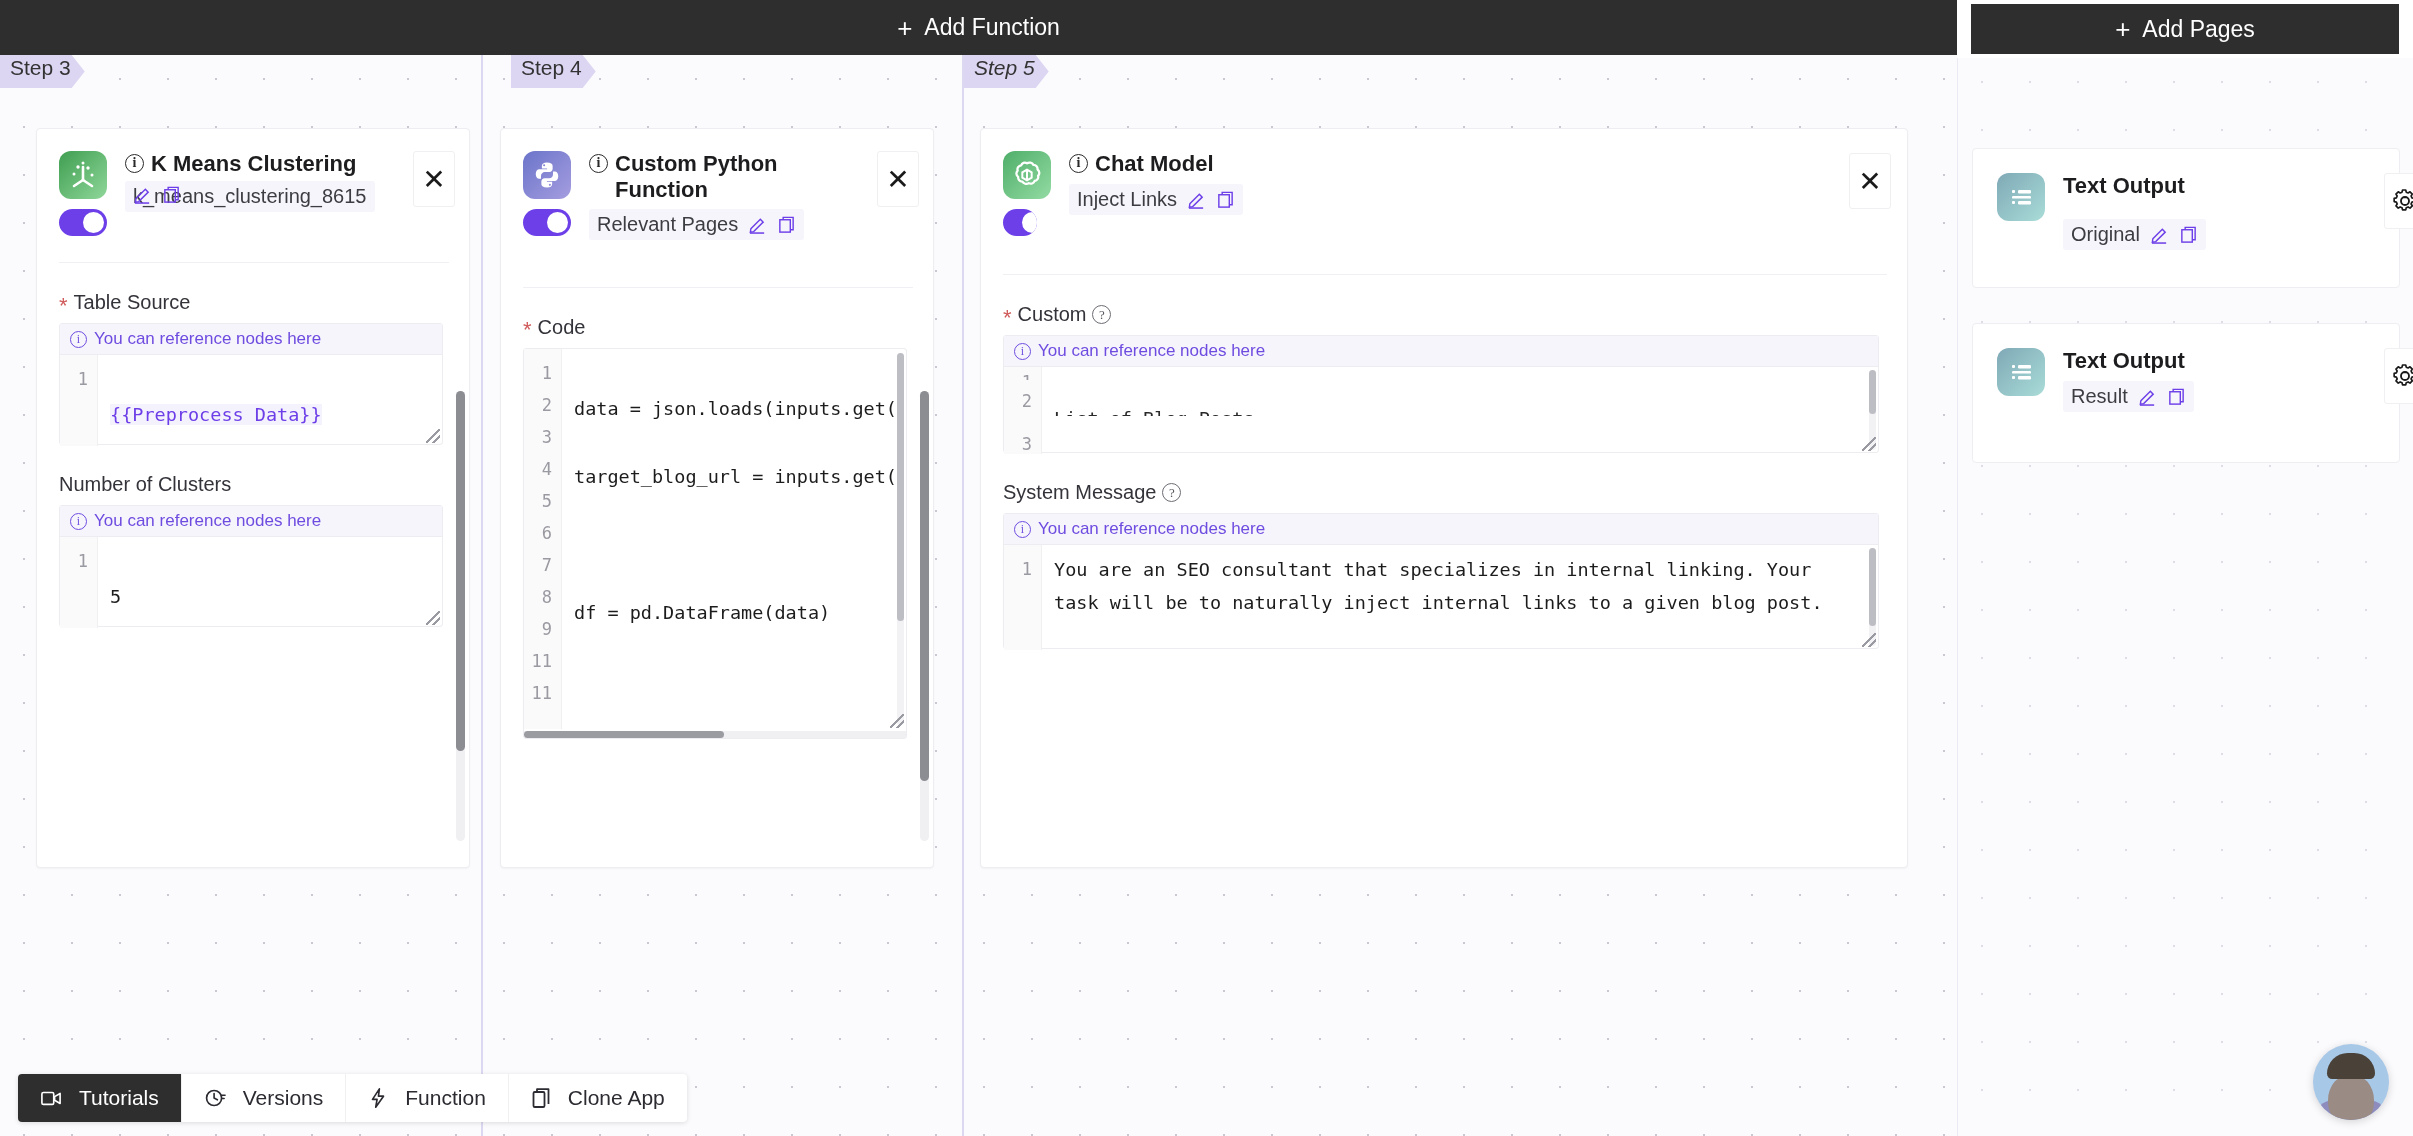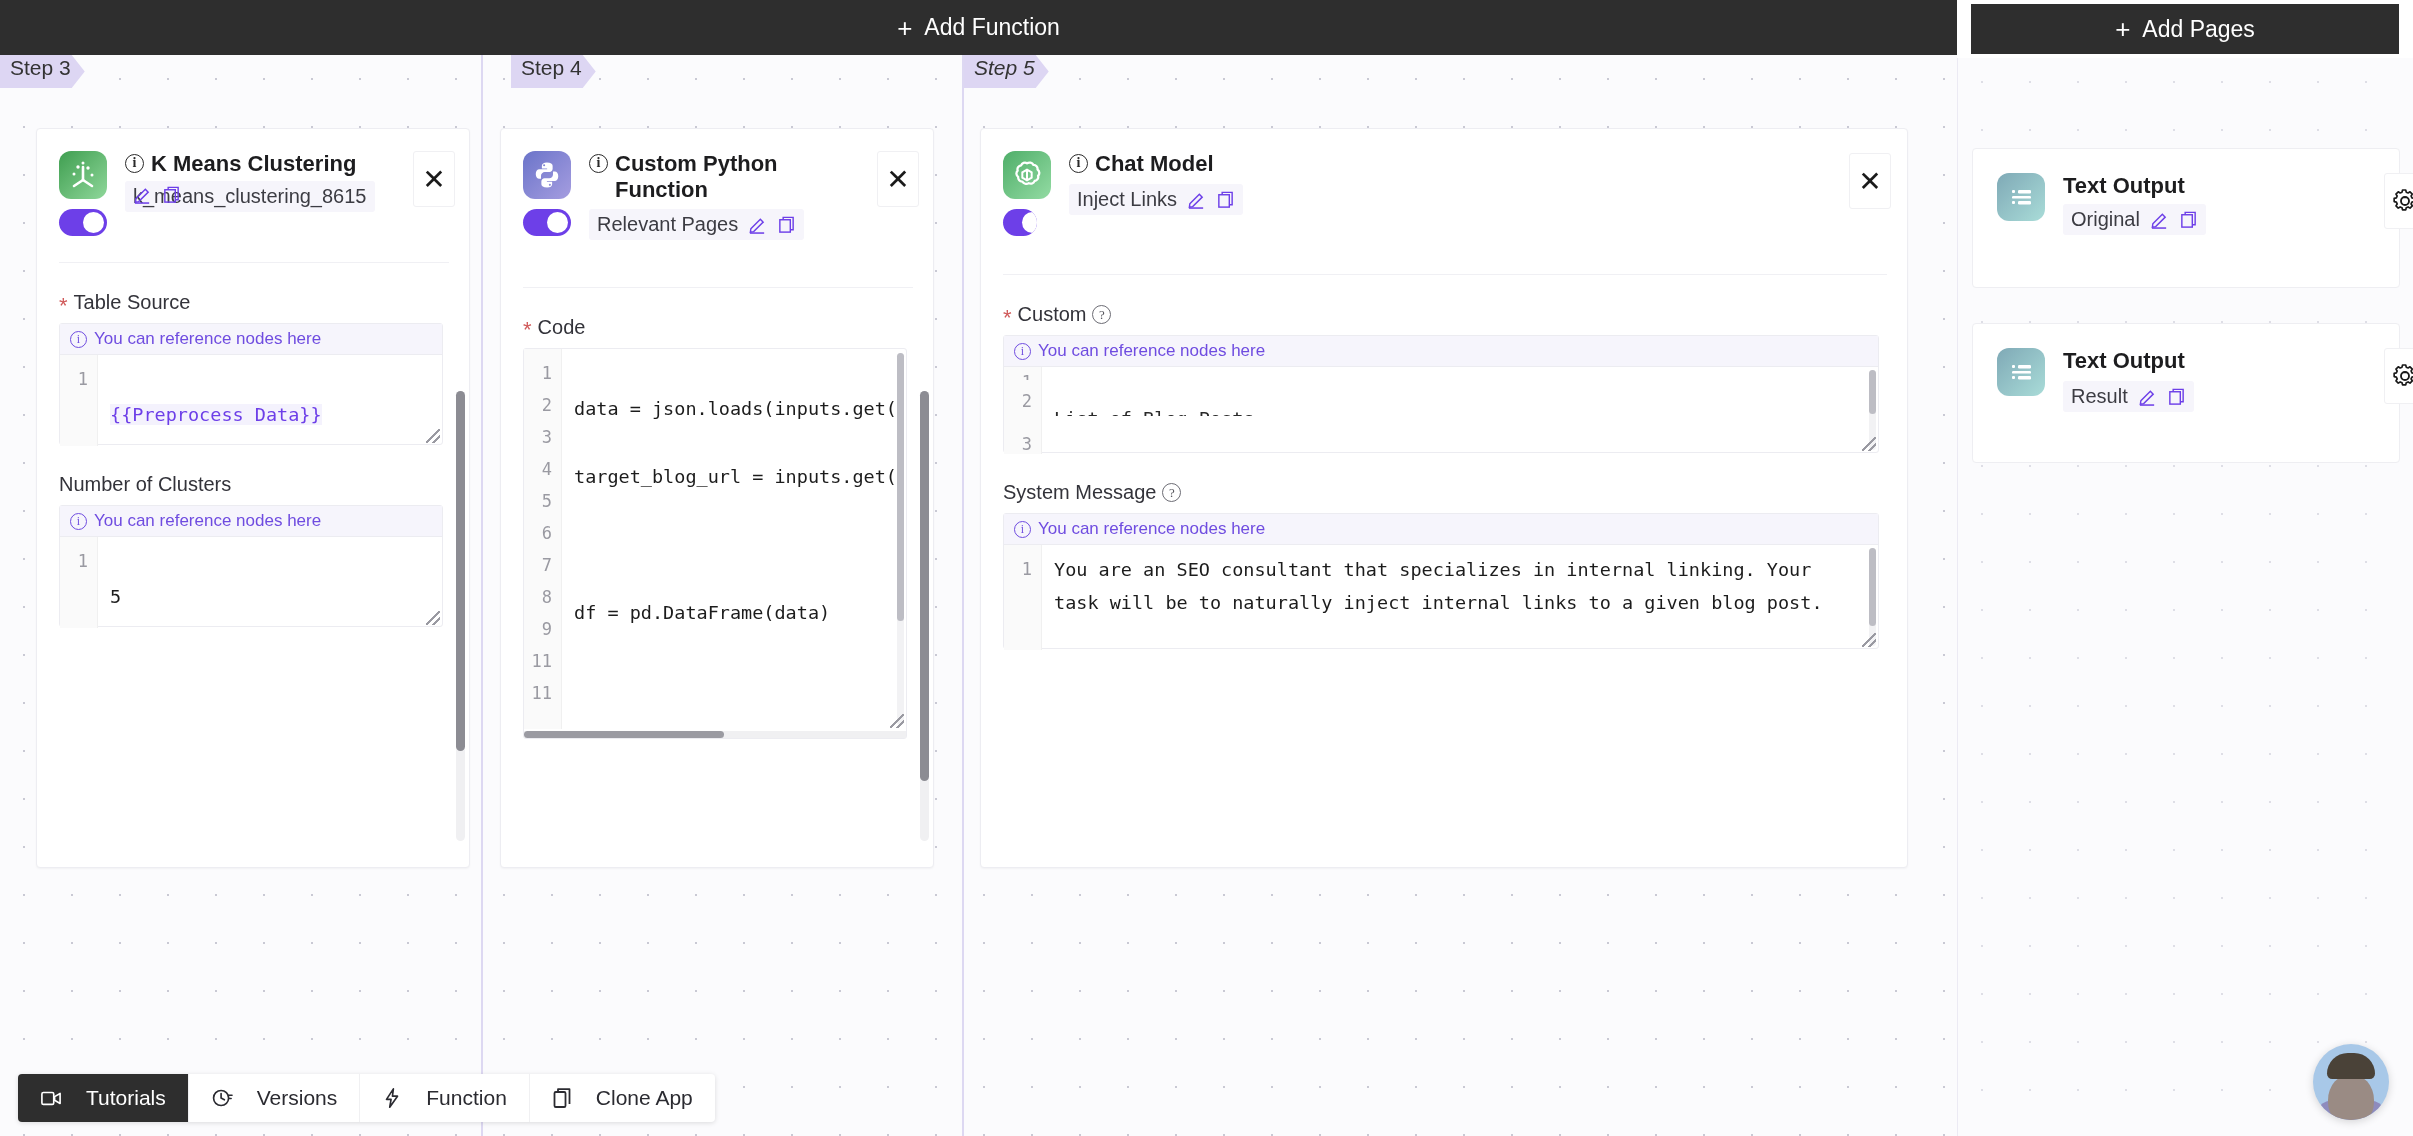--- a/index.html
+++ b/index.html
@@ -166,21 +166,21 @@
     justify-content:center; cursor:pointer;
   }
 
   
   .bottombar{
     position:absolute; left:18px; bottom:14px; height:48px; display:flex;
     background:#fff; border-radius:4px; box-shadow:0 1px 5px rgba(0,0,0,.13);
     overflow:hidden; z-index:5;
   }
   .bb-item{
-    display:flex; align-items:center; gap:24px; padding:0 22px; font-size:21px;
+    display:flex; align-items:center; gap:17px; padding:0 22px; font-size:21px;
     color:#2b2b31; cursor:pointer; border-right:1px solid #f0f0f2;
   }
   .bb-item.active{ background:#2e2e2e; color:#fff; }
   .bb-item:last-child{ border-right:none; }
 
   .avatar{
     position:absolute; right:24px; bottom:16px; width:76px; height:76px;
     border-radius:50%; overflow:hidden; cursor:pointer;
     background:#a8c8e8; box-shadow:0 2px 8px rgba(0,0,0,.16);
   }
@@ -530,21 +530,21 @@
               <rect x="6" y="8" width="3" height="3" rx="1"></rect>
               <rect x="12" y="8" width="13" height="3.4" rx="1.2"></rect>
               <rect x="6" y="14" width="19" height="2.6" rx="1.2"></rect>
               <rect x="6" y="19" width="3" height="3" rx="1"></rect>
               <rect x="12" y="19" width="13" height="3.4" rx="1.2"></rect>
             </g>
           </svg>
         </div>
         <div>
           <div class="out-title">Text Output</div>
-          <div class="nodename" style="margin-top:5px;">
+          <div class="nodename" style="margin-top:20px;">
             <span class="txt">Original</span>
             <span class="mini">
               <svg width="19" height="19" viewBox="0 0 20 20">
                   <path d="M3 14.5 L13 4.5 L16 7.5 L6 17.5 L2.5 18 Z" fill="none" stroke="#6d3fe8" stroke-width="1.5"></path>
                   <path d="M2 19 L17 19" stroke="#6d3fe8" stroke-width="1.6"></path>
                 </svg>
             </span>
             <span class="mini">
               <svg width="19" height="19" viewBox="0 0 20 20">
                   <rect x="3" y="5" width="11" height="13" fill="none" stroke="#6d3fe8" stroke-width="1.5"></rect>

